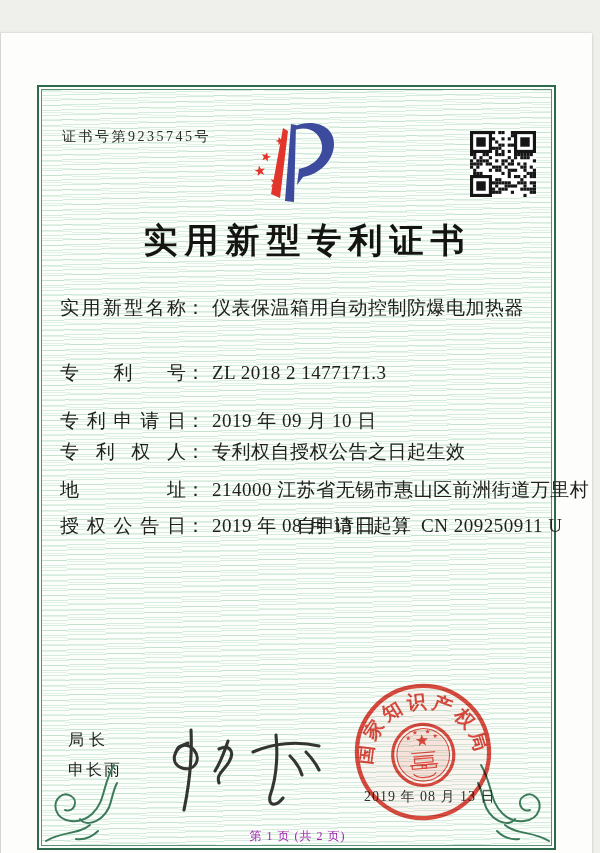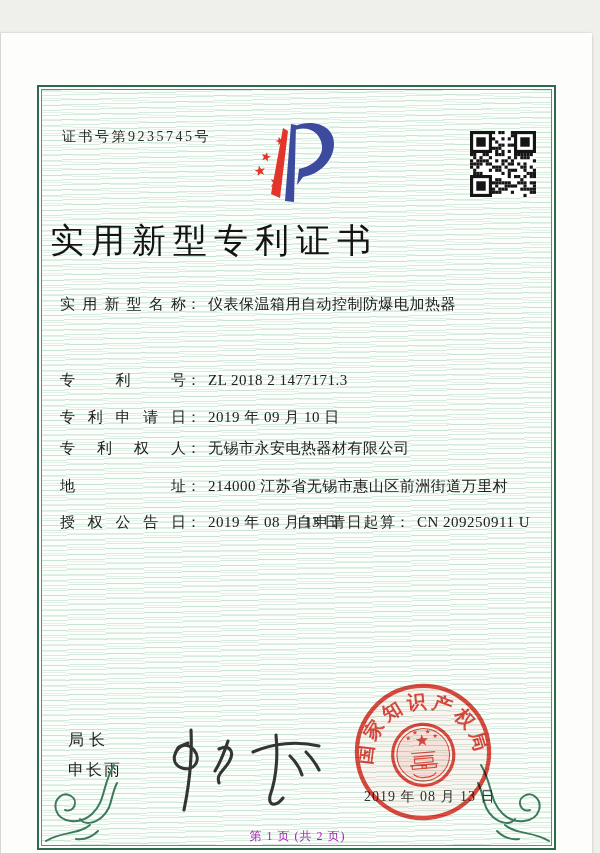--- a/index.html
+++ b/index.html
@@ -26,26 +26,26 @@
     background-image:
       repeating-linear-gradient(178.5deg, rgba(128,193,152,.30) 0 1px, rgba(0,0,0,0) 1px 5px),
       repeating-linear-gradient(181.5deg, rgba(128,193,152,.20) 0 1px, rgba(0,0,0,0) 1px 7px);
   }
   .cert-no{
     position:absolute;left:62px;top:95px;font-size:14px;letter-spacing:2.5px;color:#2a2a28;
   }
   .logo{position:absolute;left:237px;top:84px;width:118px;height:100px;}
   .qr{position:absolute;left:470px;top:98px;width:66px;height:66px;background:#fff;}
   .title{
-    position:absolute;left:40px;top:185px;width:525px;text-align:left;
-    font-size:34px;font-weight:normal;letter-spacing:7px;color:#141412;padding-left:10px;box-sizing:border-box;
+    position:absolute;left:40px;top:185px;width:525px;text-align:center;
+    font-size:34px;font-weight:bold;letter-spacing:7px;color:#141412;padding-left:10px;box-sizing:border-box;
     white-space:nowrap;
   }
   .frow{
-    position:absolute;left:60px;font-size:15px;color:#20201e;white-space:nowrap;
+    position:absolute;left:60px;font-size:19px;color:#20201e;white-space:nowrap;
   }
   .flabel{
     display:inline-block;width:126px;text-align:justify;text-align-last:justify;vertical-align:bottom;
   }
   .fcolon{display:inline-block;margin-right:7px;}
   .fvalue{letter-spacing:.5px;}
   .grant2{position:absolute;left:237px;top:0;}
   .grant2 .flabel{width:98px;}
   .paras{
     position:absolute;left:57px;top:506px;width:493px;
@@ -240,28 +240,28 @@
       <rect x="0" y="44" width="22" height="22" fill="#151515"></rect>
       <rect x="3.142857142857143" y="47.14285714285714" width="15.714285714285714" height="15.714285714285714" fill="#ffffff"></rect>
       <rect x="6.285714285714286" y="50.285714285714285" width="9.428571428571429" height="9.428571428571429" fill="#151515"></rect>
     </svg>
 
   <div class="title">实用新型专利证书</div>
 
   <div class="frow" style="top:262px">
     <span class="flabel">实用新型名称</span><span class="fcolon">：</span><span class="fvalue">仪表保温箱用自动控制防爆电加热器</span>
   </div>
-  <div class="frow" style="top:338px">
+  <div class="frow" style="top:327px">
     <span class="flabel">专利号</span><span class="fcolon">：</span><span class="fvalue">ZL 2018 2 1477171.3</span>
   </div>
   <div class="frow" style="top:375px">
     <span class="flabel">专利申请日</span><span class="fcolon">：</span><span class="fvalue">2019 年 09 月 10 日</span>
   </div>
   <div class="frow" style="top:406px">
-    <span class="flabel">专利权人</span><span class="fcolon">：</span><span class="fvalue">无锡市永安电热器材有限公司</span>
+    <span class="flabel">专利权人</span><span class="fcolon">：</span><span class="fvalue">专利权自授权公告之日起生效</span>
   </div>
   <div class="frow" style="top:444px">
     <span class="flabel">地址</span><span class="fcolon">：</span><span class="fvalue">214000 江苏省无锡市惠山区前洲街道万里村</span>
   </div>
 
   <div class="frow" style="top:480px">
     <span class="flabel">授权公告日</span><span class="fcolon">：</span><span class="fvalue">2019 年 08 月 13 日</span>
     <span class="grant2">
       <span class="flabel">自申请日起算</span><span class="fcolon">：</span><span class="fvalue">CN 209250911 U</span>
     </span>

